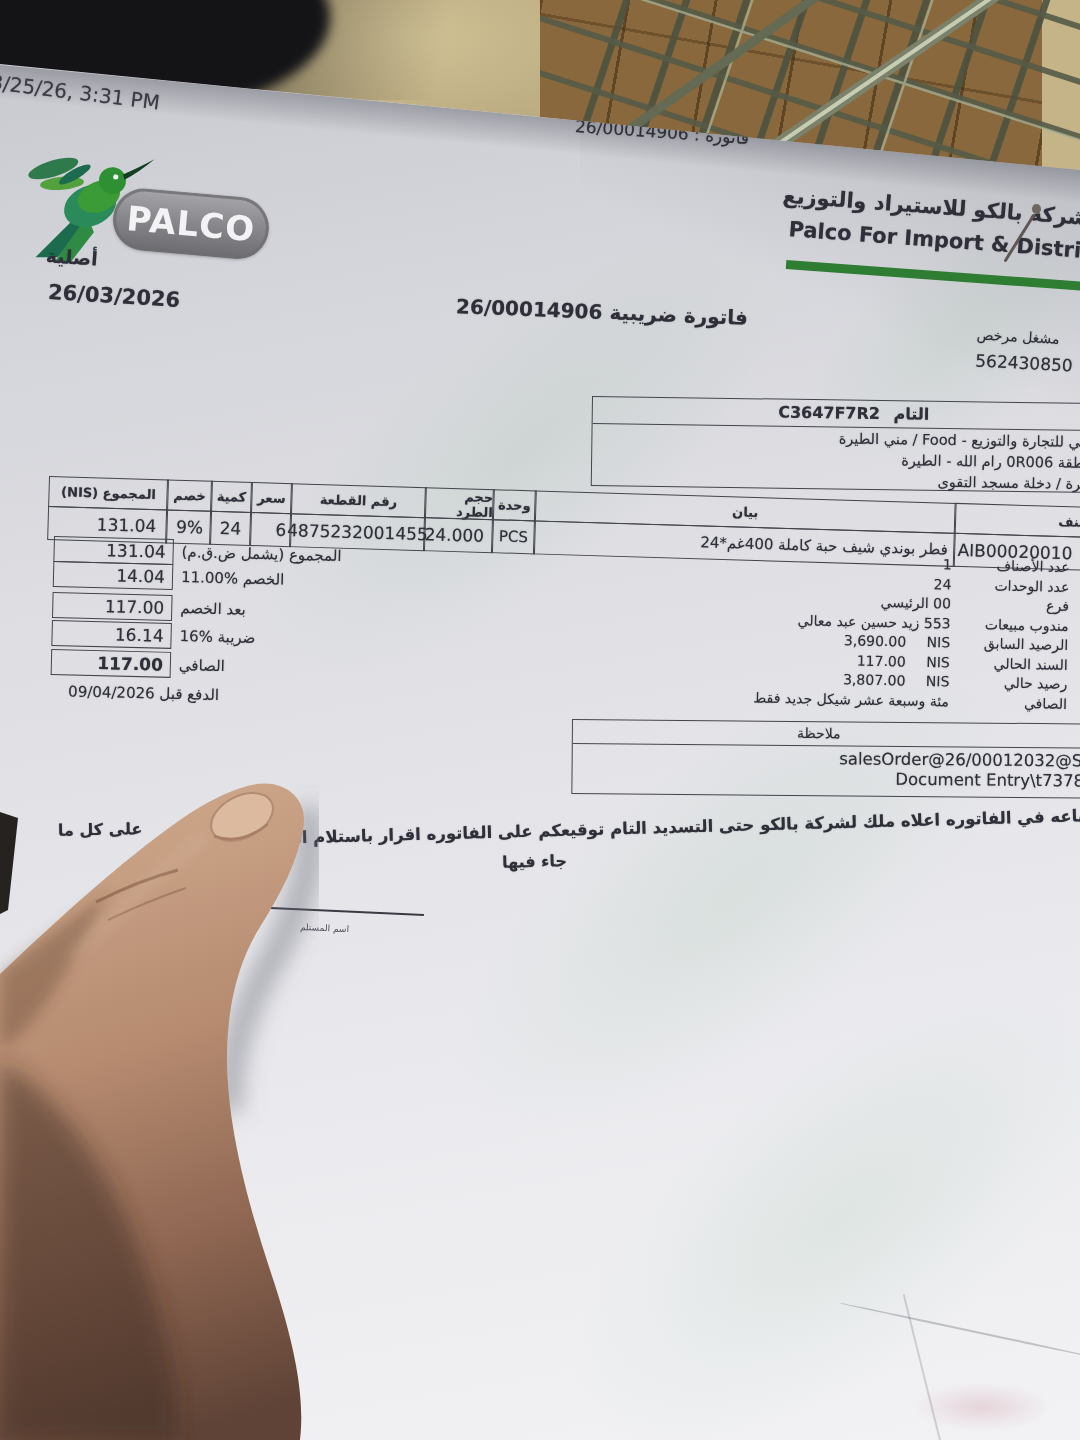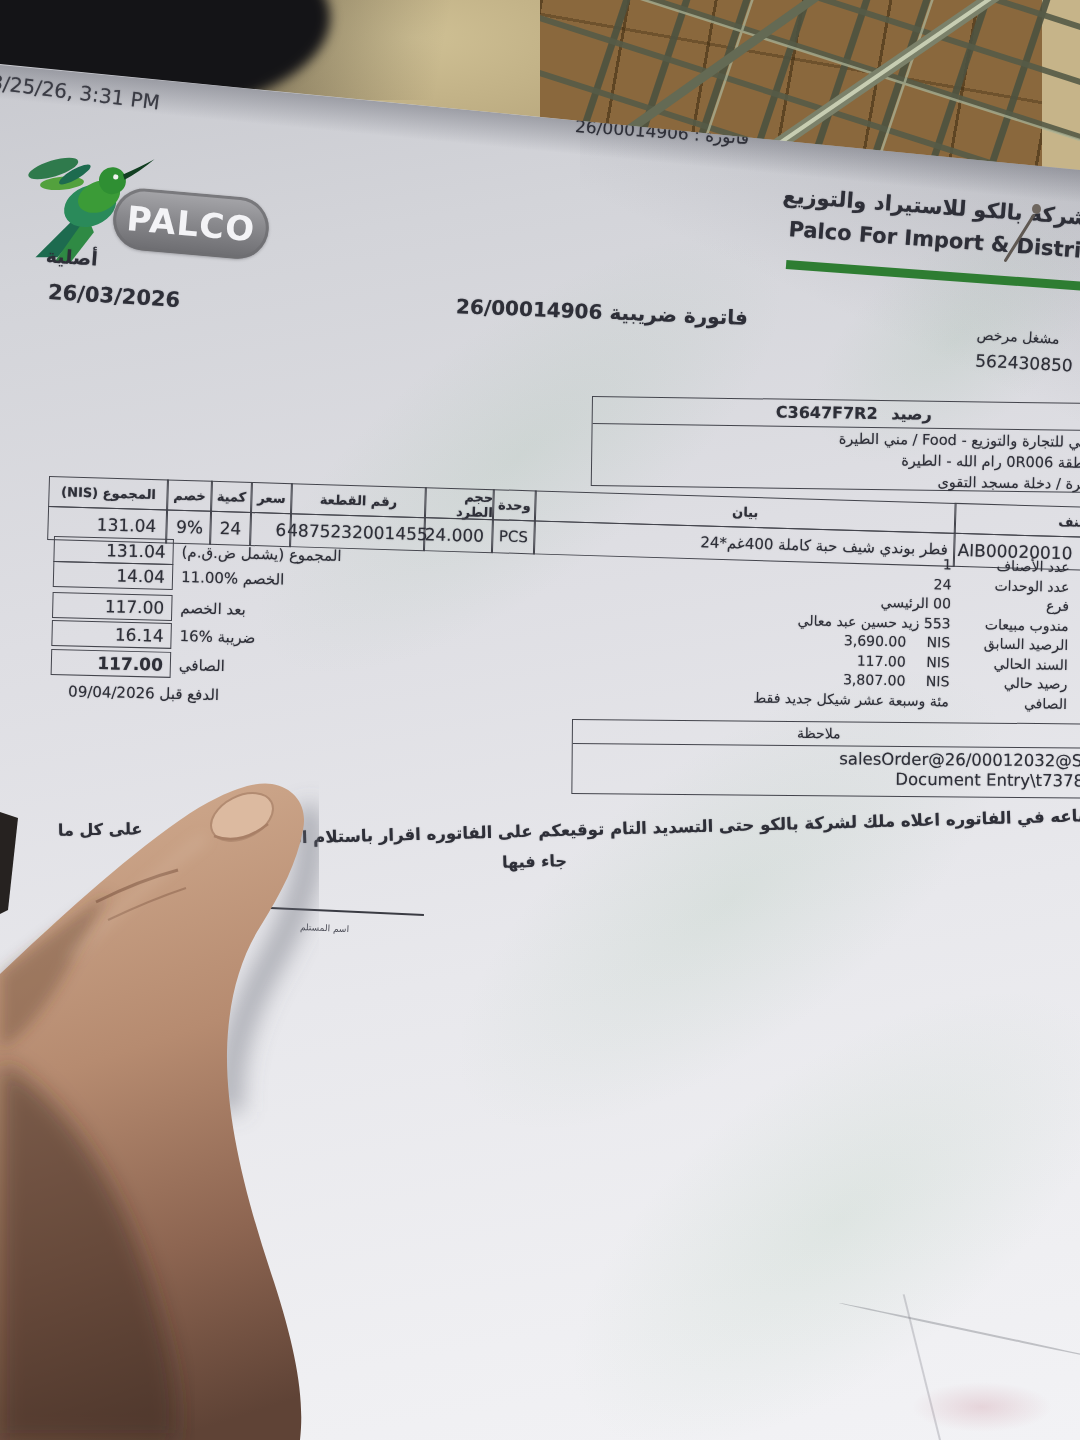--- a/index.html
+++ b/index.html
@@ -235,21 +235,21 @@
 
     <div class="lic ink">
       <div class="l1">مشغل مرخص</div>
       <div class="l2">562430850</div>
     </div>
 
     <div class="tax ink">فاتورة ضريبية 26/00014906</div>
 
     <div class="custbox ink">
       <div class="r1">
-        <span style="margin-left: 8px;">رصيد</span>
+        <span style="margin-left: 8px;">التام</span>
         <span>C3647F7R2</span>
       </div>
       <div class="r2">الشني للتجارة والتوزيع - Food / مني الطيرة</div>
       <div class="r2">المنطقة 0R006 رام الله - الطيرة</div>
       <div class="r2">الطيرة / دخلة مسجد التقوى</div>
     </div>
 
     <div class="itable ink">
       <div class="cell h">صنف</div>
       <div class="cell h">بيان</div>

